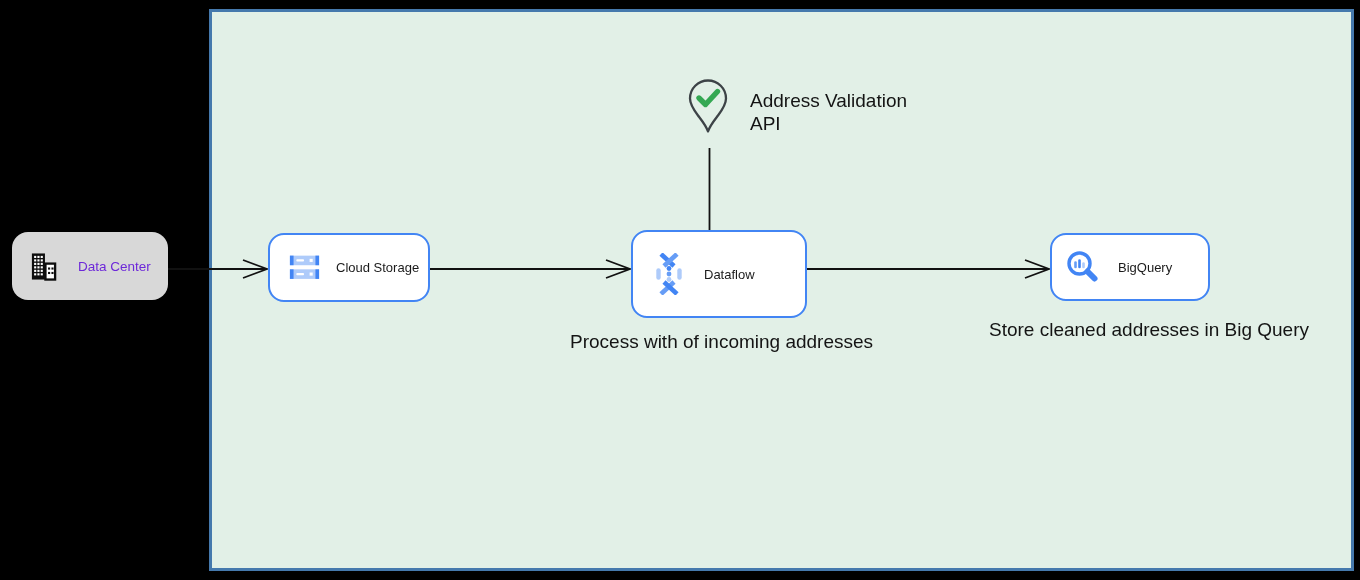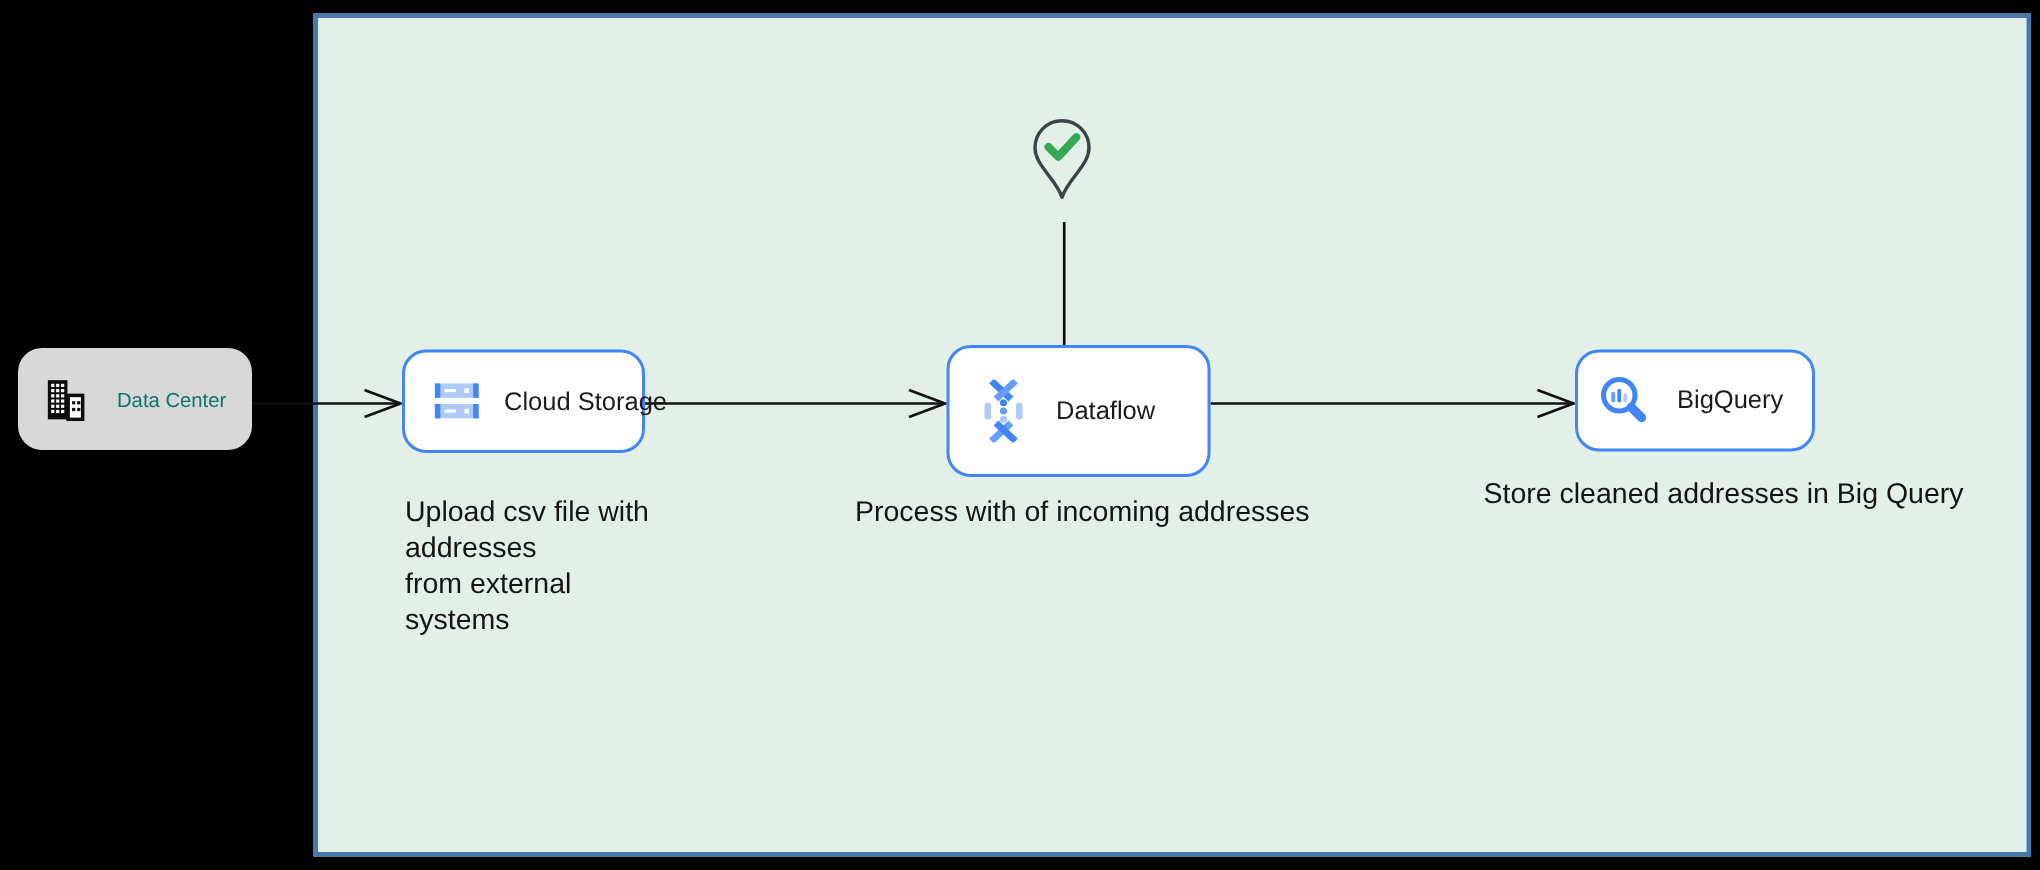--- a/index.html
+++ b/index.html
@@ -23,36 +23,36 @@
     position: absolute;
     box-sizing: border-box;
     background: var(--node-fill, #fff);
     border: 2.5px solid var(--node-border, #4285f4);
     border-radius: 16px;
     display: flex;
     align-items: center;
   }
   .node .icon { display: flex; align-items: center; justify-content: center; }
   .node .label {
-    font-size: 17px;
+    font-size: 13px;
     color: #1b1b1b;
     white-space: nowrap;
   }
   .external-node {
     position: absolute;
     left: 12px; top: 232px;
     width: 156px; height: 68px;
     box-sizing: border-box;
     background: var(--external-fill, #d8d8d8);
     border-radius: 16px;
     display: flex;
     align-items: center;
   }
   .external-node .icon { margin-left: 17px; display: flex; }
-  .external-node .label { margin-left: 20px; font-size: 13.5px; color: #0f766e; }
+  .external-node .label { margin-left: 20px; font-size: 13.5px; color: #6d28d9; }
 
   .node-cloud-storage { left: 268px; top: 233px; width: 162px; height: 69px; }
   .node-cloud-storage .icon { margin-left: 19px; }
   .node-cloud-storage .label { margin-left: 16px; }
 
   .node-dataflow { left: 631px; top: 230px; width: 176px; height: 88px; }
   .node-dataflow .icon { margin-left: 16px; }
   .node-dataflow .label { margin-left: 15px; }
 
   .node-bigquery { left: 1050px; top: 233px; width: 160px; height: 68px; }
@@ -206,23 +206,21 @@
     </span>
     <span class="label">BigQuery</span>
   </div>
 
   <div class="pin-wrap">
     <svg width="44" height="58" viewBox="0 0 44 58">
       <path d="M22 2.5 C12 2.5 4 10.5 4 20.5 C4 26.5 7.5 31.5 12 37.5 C16 42.7 20 47.5 22 53.5 C24 47.5 28 42.7 32 37.5 C36.5 31.5 40 26.5 40 20.5 C40 10.5 32 2.5 22 2.5 Z" fill="none" stroke="#3d4347" stroke-width="2.3" stroke-linejoin="round"></path>
       <path d="M13 20 L19.5 26.5 L31.5 13.5" fill="none" stroke="#34a853" stroke-width="5.4" stroke-linecap="round" stroke-linejoin="round"></path>
     </svg>
   </div>
-
-  <div class="caption caption-upload">
-    <div>Upload csv file with</div>
-    <div>addresses</div>
-    <div>from external</div>
-    <div>systems</div>
-  </div>
+  <div class="annotation-text">
+    <div>Address Validation</div>
+    <div>API</div>
+  </div>
+
   <div class="caption caption-process">Process with of incoming addresses</div>
   <div class="caption caption-store">Store cleaned addresses in Big Query</div>
 
 </div>
 
 </body></html>

